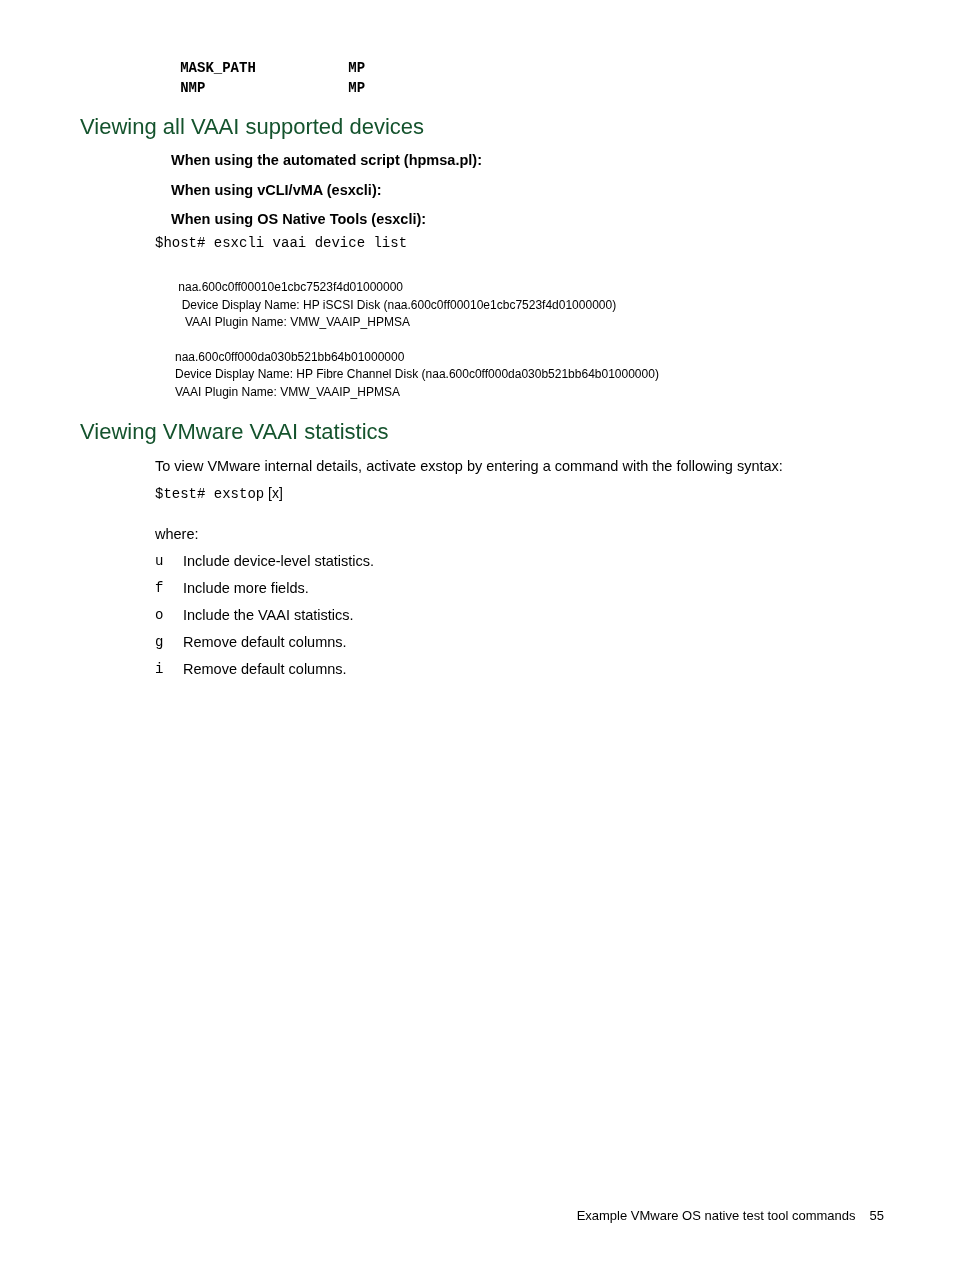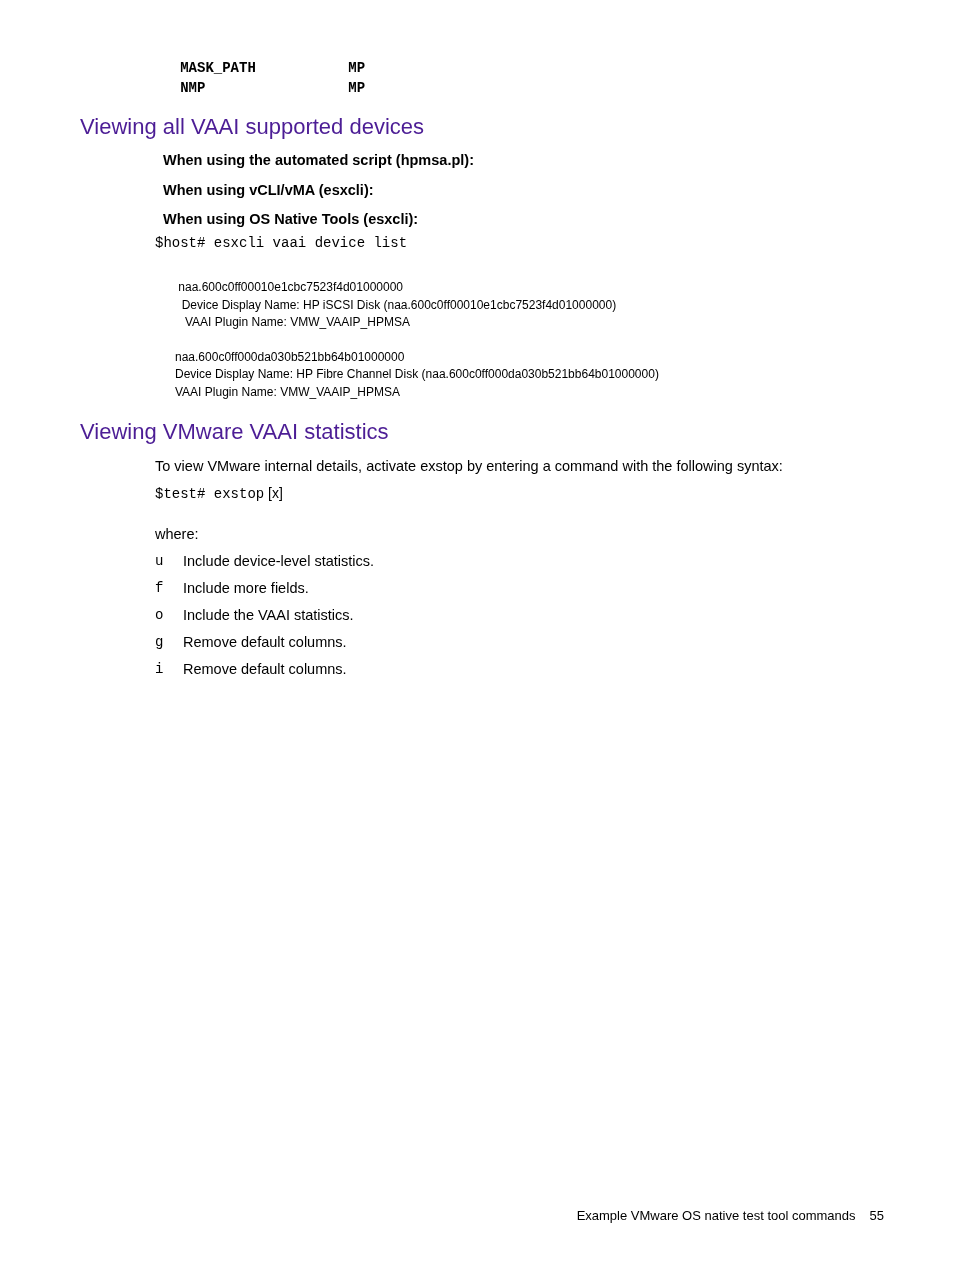--- a/index.html
+++ b/index.html
@@ -32,28 +32,28 @@
   }
   .indent-main {
     margin-left: 75px;
   }
   .indent-pre {
     margin-left: 95px;
   }
   h2.section {
     font-family: Arial, Helvetica, sans-serif;
     font-weight: 400;
-    color: #4c1d95;
+    color: #14532d;
     font-size: 22px;
     margin: 12px 0 8px 0;
   }
   .subhead {
     font-weight: bold;
     font-size: 14.5px;
-    margin: 8px 0 3px 8px;
+    margin: 8px 0 3px 16px;
   }
   .body-text {
     margin: 6px 0;
   }
   .cmd-line {
     font-family: "Courier New", Courier, monospace;
     font-size: 14px;
     margin: 3px 0 8px 0;
     line-height: 1.55;
   }

